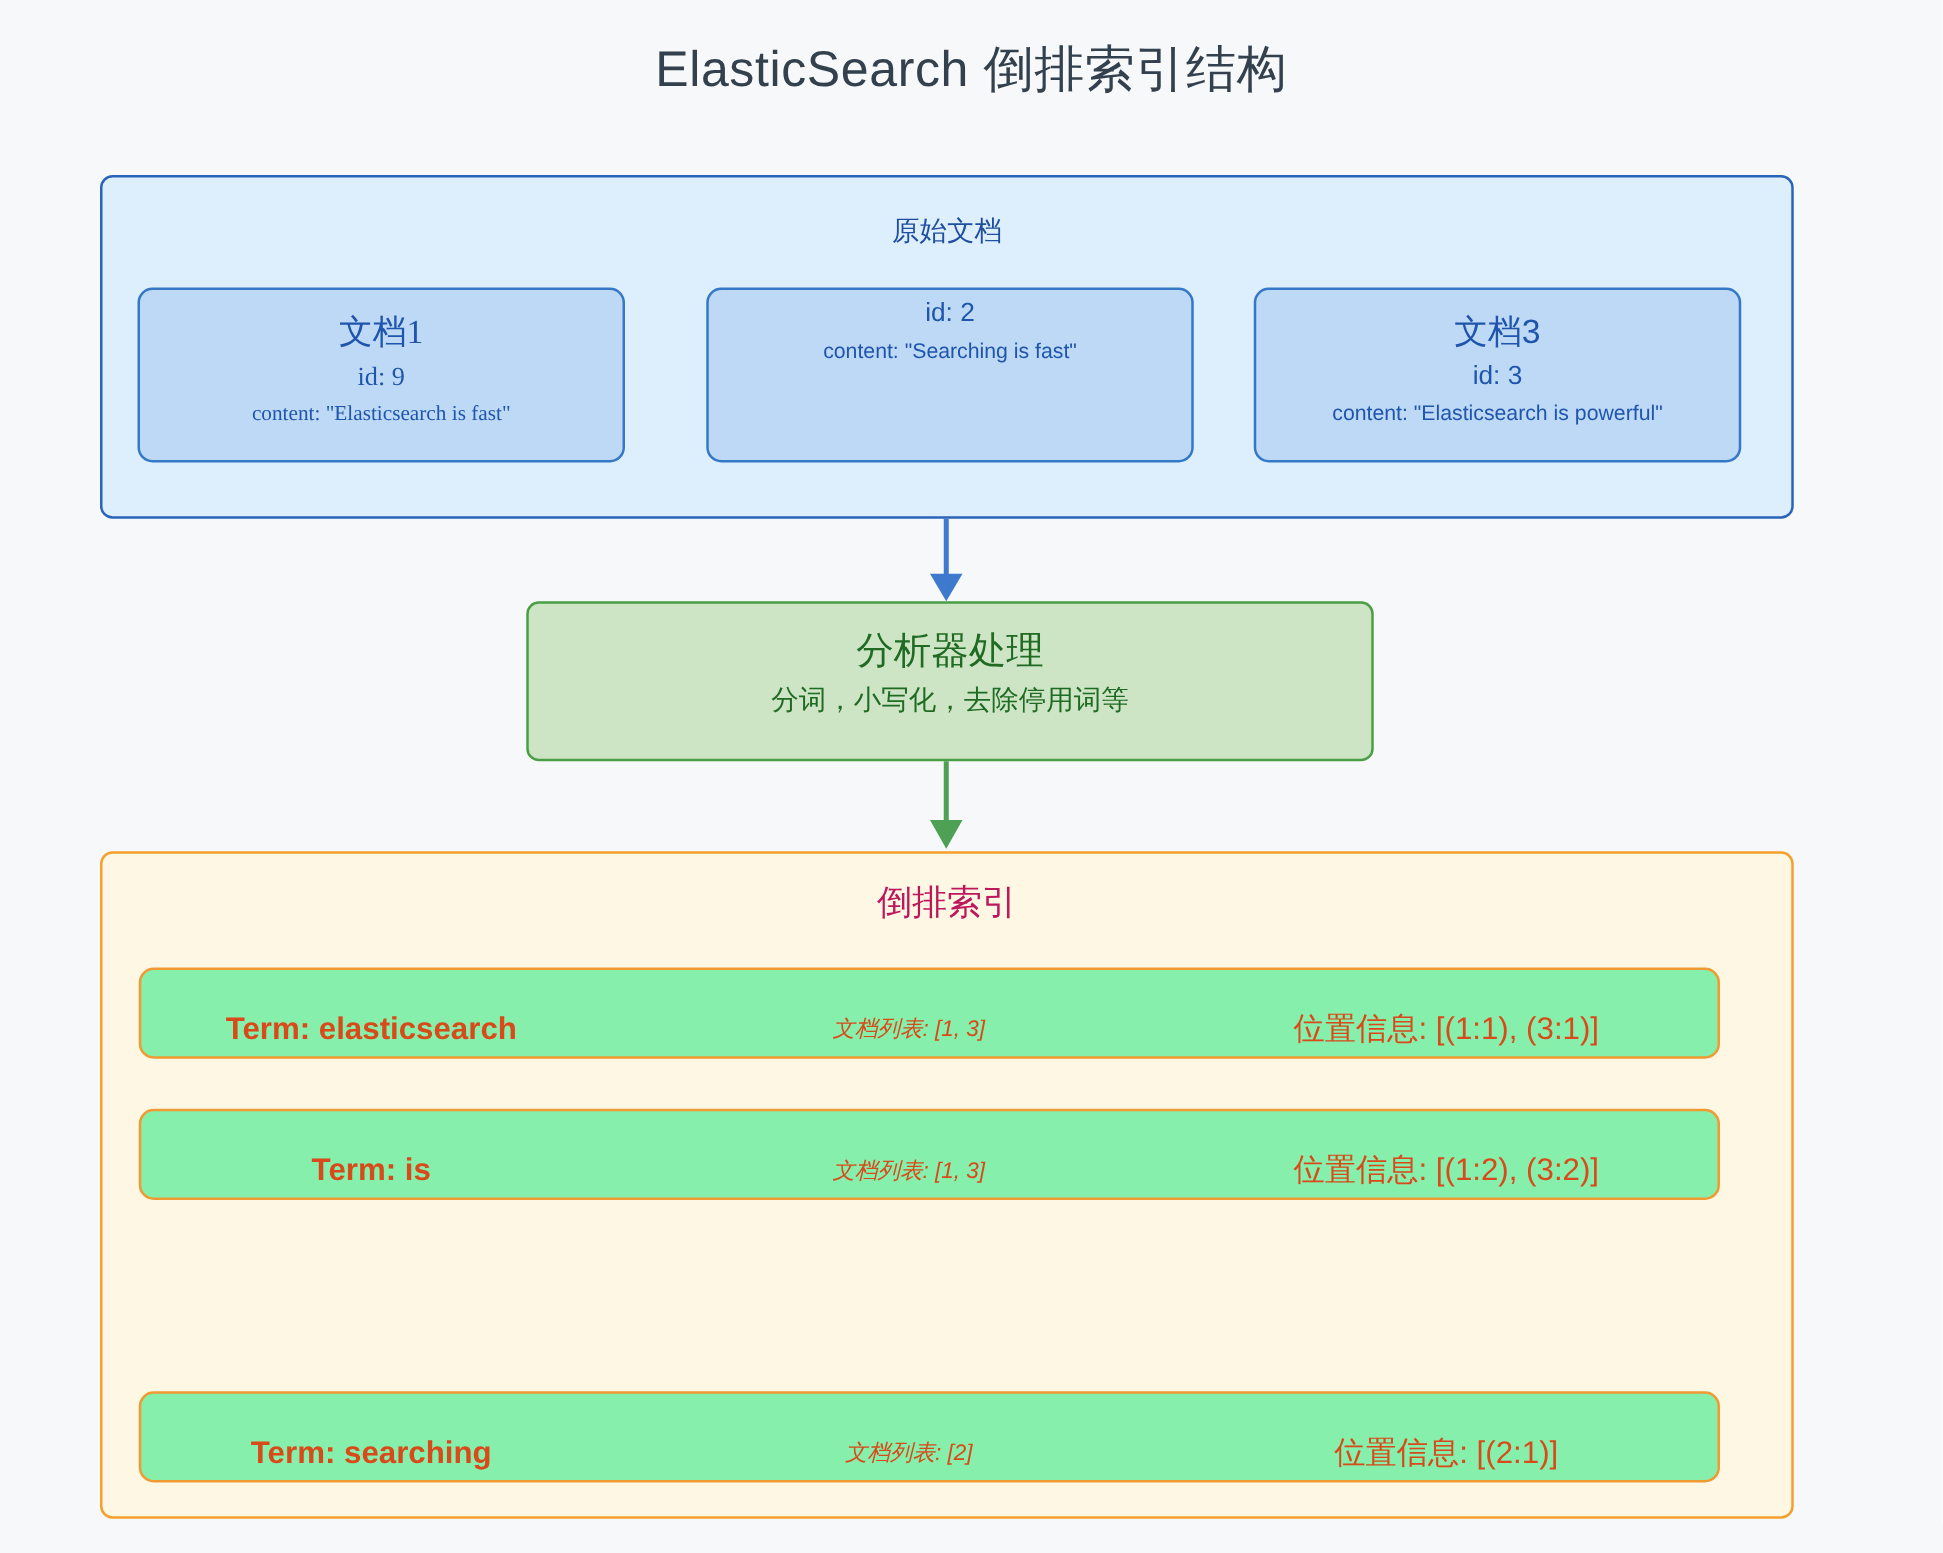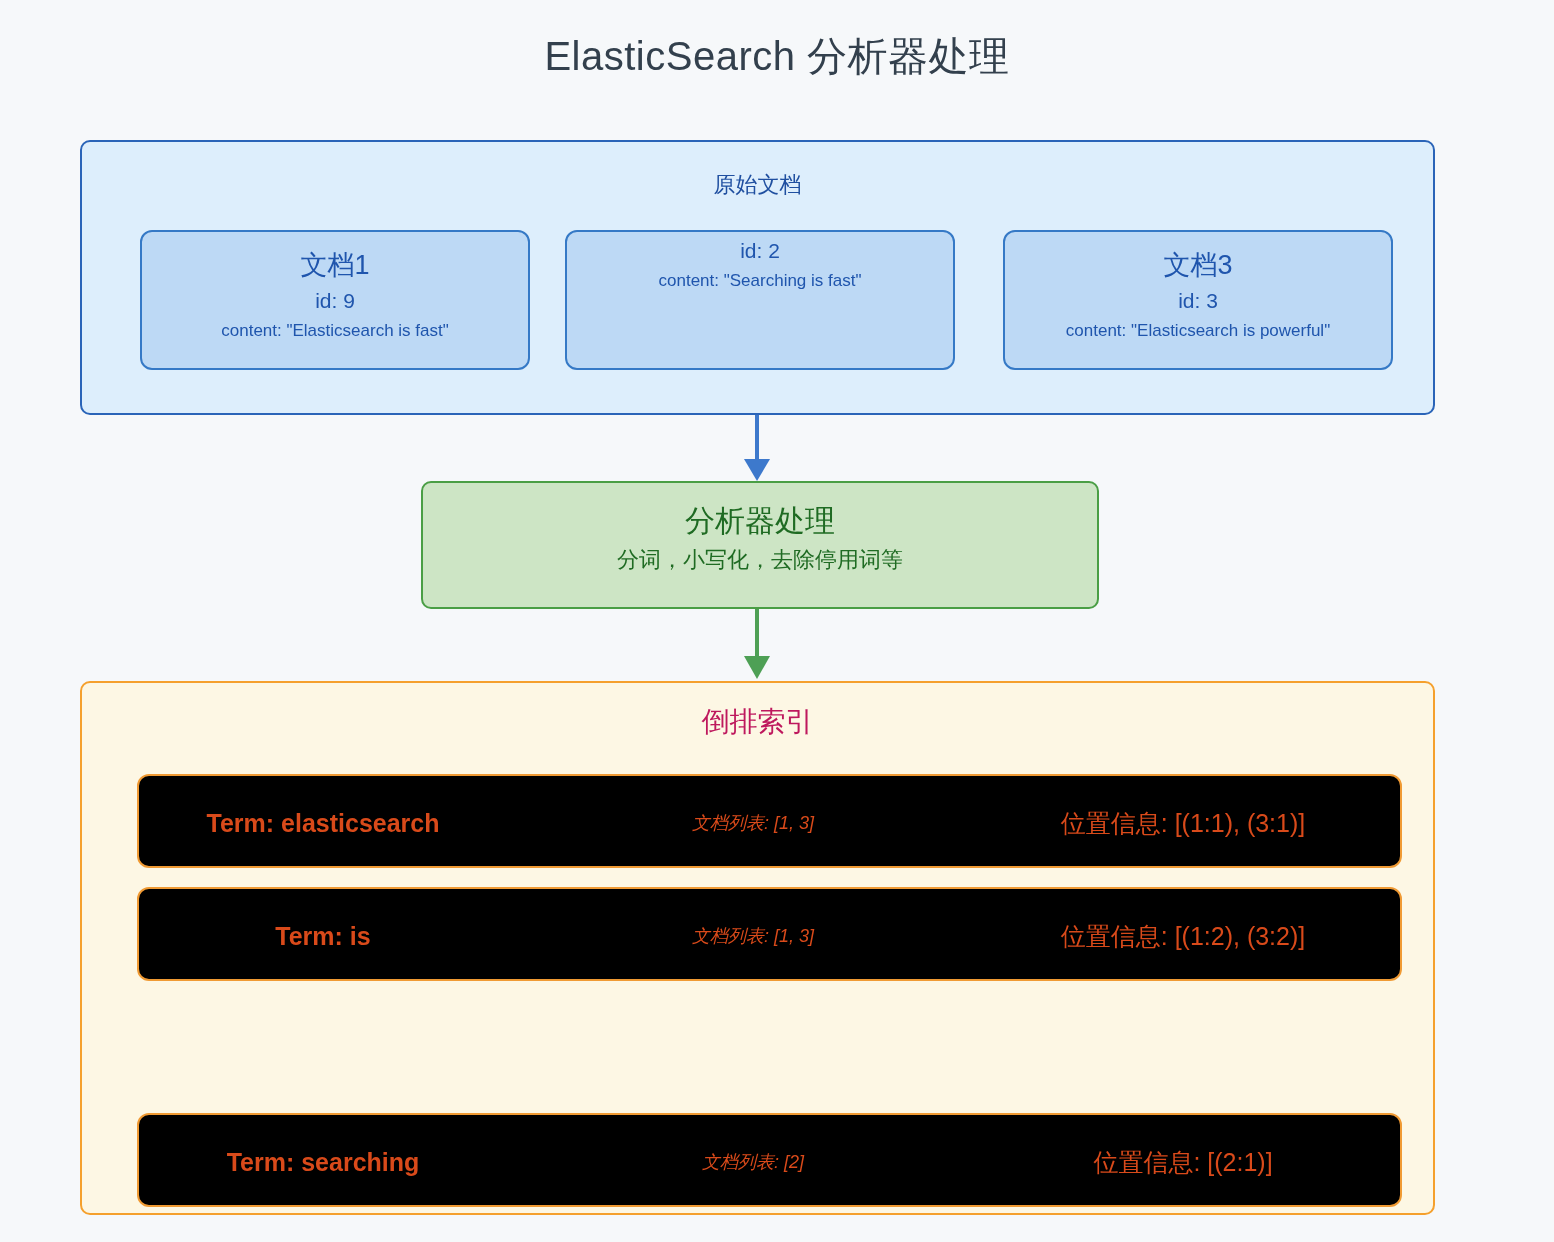--- a/index.html
+++ b/index.html
@@ -64,21 +64,21 @@
     box-sizing: border-box;
     top: 88px;
     width: 390px;
     height: 140px;
     background: #bdd9f5;
     border: 2.5px solid #3579c6;
     border-radius: 12px;
     text-align: center;
     color: #1f55ad;
   }
-  .doc-card.c1 { left: 58px; }
+  .doc-card.c1 { left: 28px; font-family: Liberation Serif, serif; }
   .doc-card.c2 { left: 483px; }
   .doc-card.c3 { left: 921px; }
   .doc-title {
     margin-top: 16px;
     font-size: 27px;
     line-height: 34px;
     white-space: nowrap;
   }
   .doc-id {
     margin-top: 6px;
@@ -162,24 +162,24 @@
   }
   .index-heading {
     top: 18px;
     font-size: 28px;
     line-height: 42px;
     color: #be185d;
   }
   .term-row {
     position: absolute;
     box-sizing: border-box;
-    left: 55px;
+    left: 29px;
     width: 1265px;
-    height: 94px;
-    background: #000000;
+    height: 73px;
+    background: #86efac;
     border: 2.5px solid #f09a33;
     border-radius: 12px;
   }
   .term-row.r1 { top: 91px; }
   .term-row.r2 { top: 204px; }
   .term-row.r3 { top: 317px; }
   .term-row.r4 { top: 430px; }
 
   .term-cell {
     position: absolute;
@@ -206,21 +206,21 @@
     left: 829px;
     width: 430px;
     font-size: 25px;
   }
 </style>
 </head>
 <body>
 
 <div id="canvas">
 
-  <div class="page-title">ElasticSearch 分析器处理</div>
+  <div class="page-title">ElasticSearch 倒排索引结构</div>
 
   <div class="panel docs-panel">
     <div class="panel-heading docs-heading">原始文档</div>
 
     <div class="doc-card c1">
       <div class="doc-title">文档1</div>
       <div class="doc-id">id: 9</div>
       <div class="doc-content">content: "Elasticsearch is fast"</div>
     </div>
 

